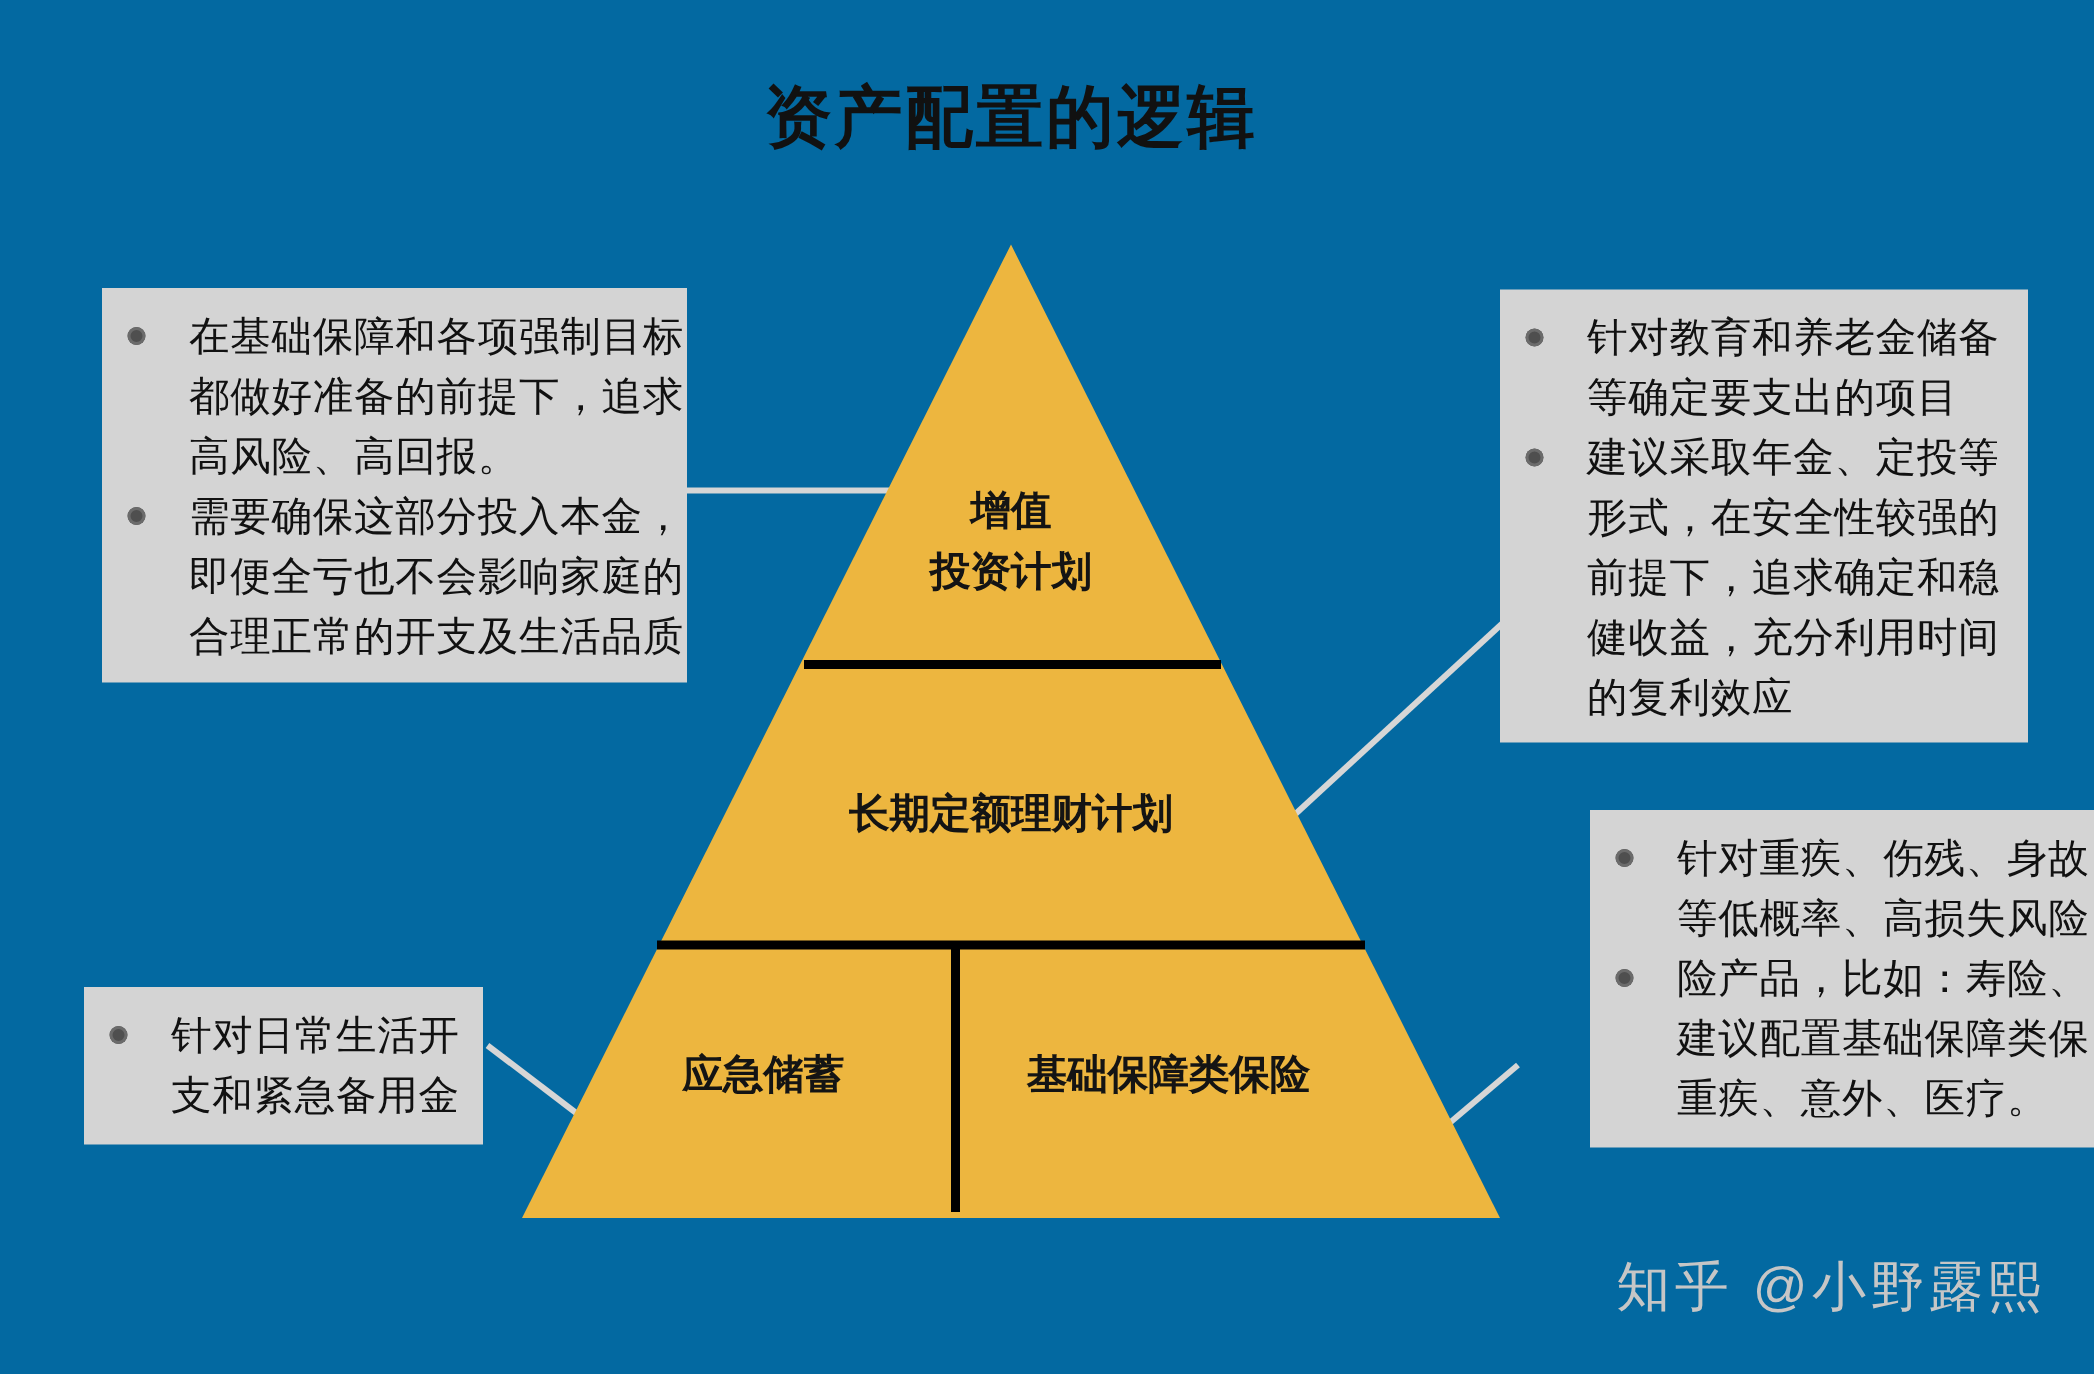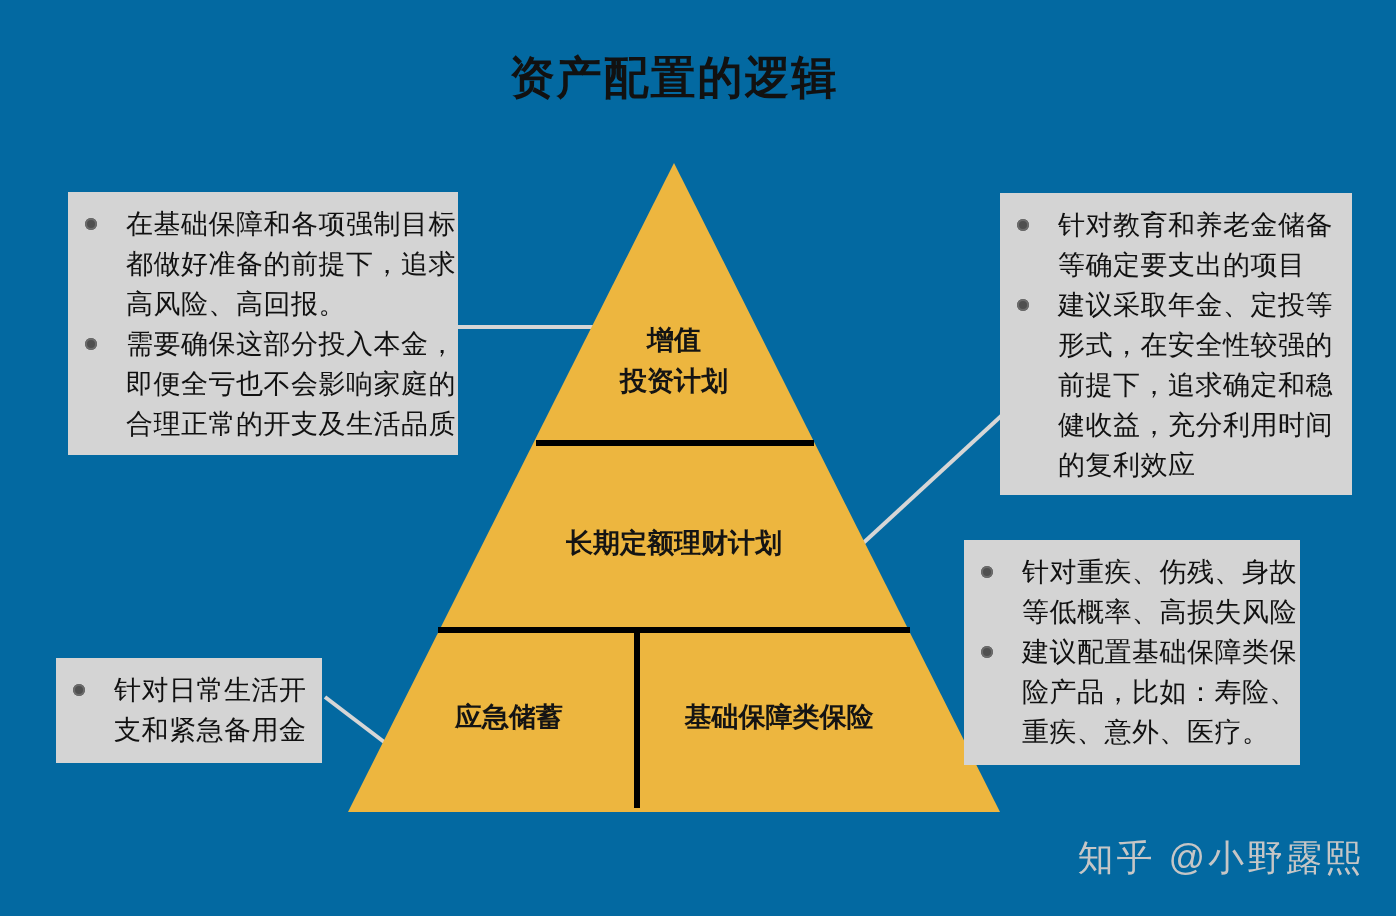--- a/index.html
+++ b/index.html
@@ -31,21 +31,21 @@
   .note-box {
     position: absolute;
     background: #d4d4d4;
     z-index: 2;
     box-sizing: border-box;
     padding: 12px 8px 8px 15px;
   }
   .box-top-left     { left: 68px;   top: 192px; width: 390px; height: 263px; }
   .box-top-right    { left: 1000px; top: 193px; width: 352px; height: 302px; }
   .box-bottom-left  { left: 56px;   top: 658px; width: 266px; height: 105px; }
-  .box-bottom-right { left: 964px; top: 540px; width: 336px; height: 225px; }
+  .box-bottom-right { left: 1060px; top: 540px; width: 336px; height: 225px; }
   .bullet-item { display: flex; align-items: flex-start; gap: 12px; }
   .bullet-dot {
     flex: 0 0 auto;
     width: 12px; height: 12px;
     margin: 14px 17px 0 2px;
     border-radius: 50%;
     background: #4f4f4f;
     box-shadow: inset 0 0 0 2px #6b6b6b;
   }
   .bullet-lines { flex: 1 1 auto; }
@@ -154,22 +154,22 @@
     <div class="bullet-item">
       <span class="bullet-dot"></span>
       <div class="bullet-lines">
         <div class="line">针对重疾、伤残、身故</div>
         <div class="line">等低概率、高损失风险</div>
       </div>
     </div>
     <div class="bullet-item">
       <span class="bullet-dot"></span>
       <div class="bullet-lines">
+        <div class="line">险产品，比如：寿险、</div>
         <div class="line">建议配置基础保障类保</div>
-        <div class="line">险产品，比如：寿险、</div>
         <div class="line">重疾、意外、医疗。</div>
       </div>
     </div>
   </div>
 
   <div class="pyr-label label-top">
     <div>增值</div>
     <div>投资计划</div>
   </div>
   <div class="pyr-label label-middle">长期定额理财计划</div>

